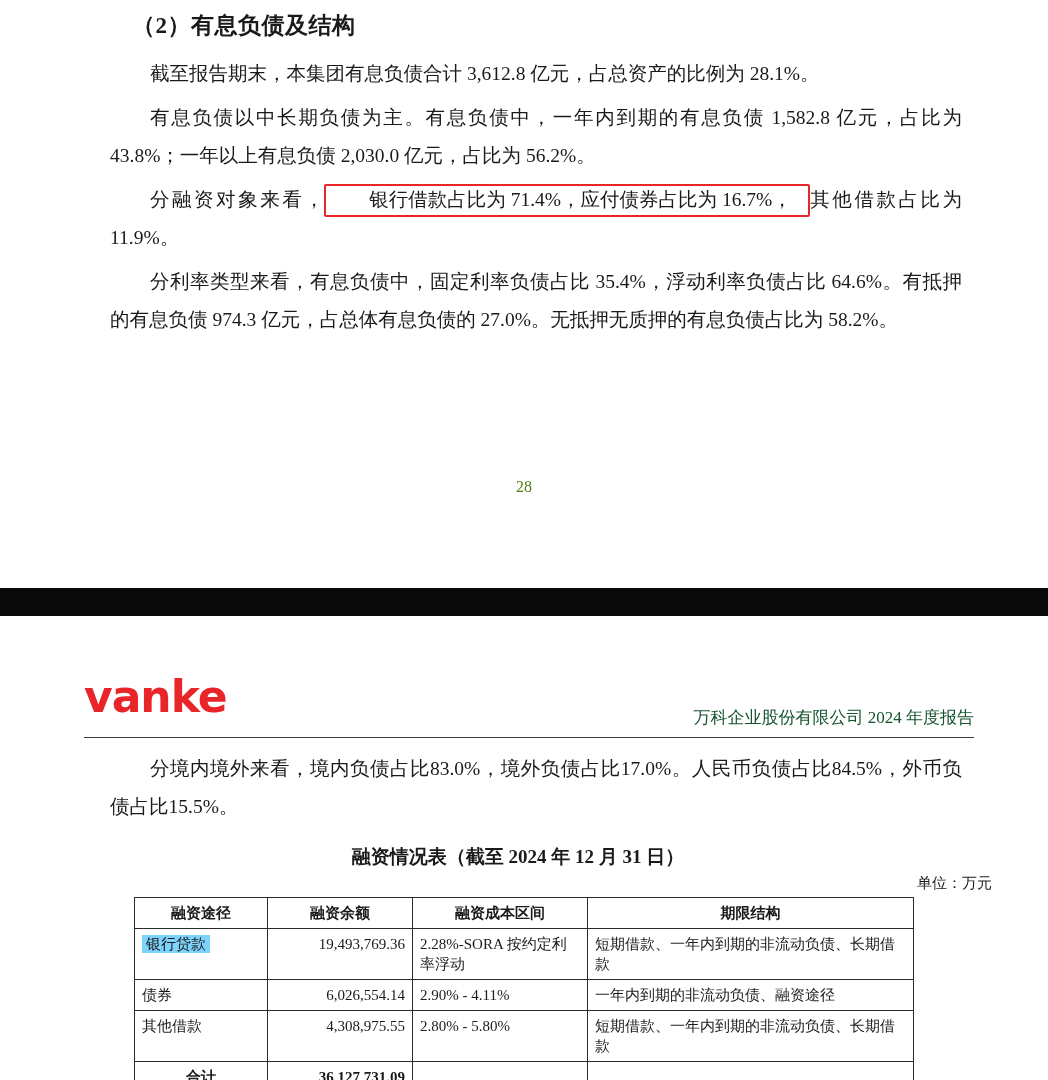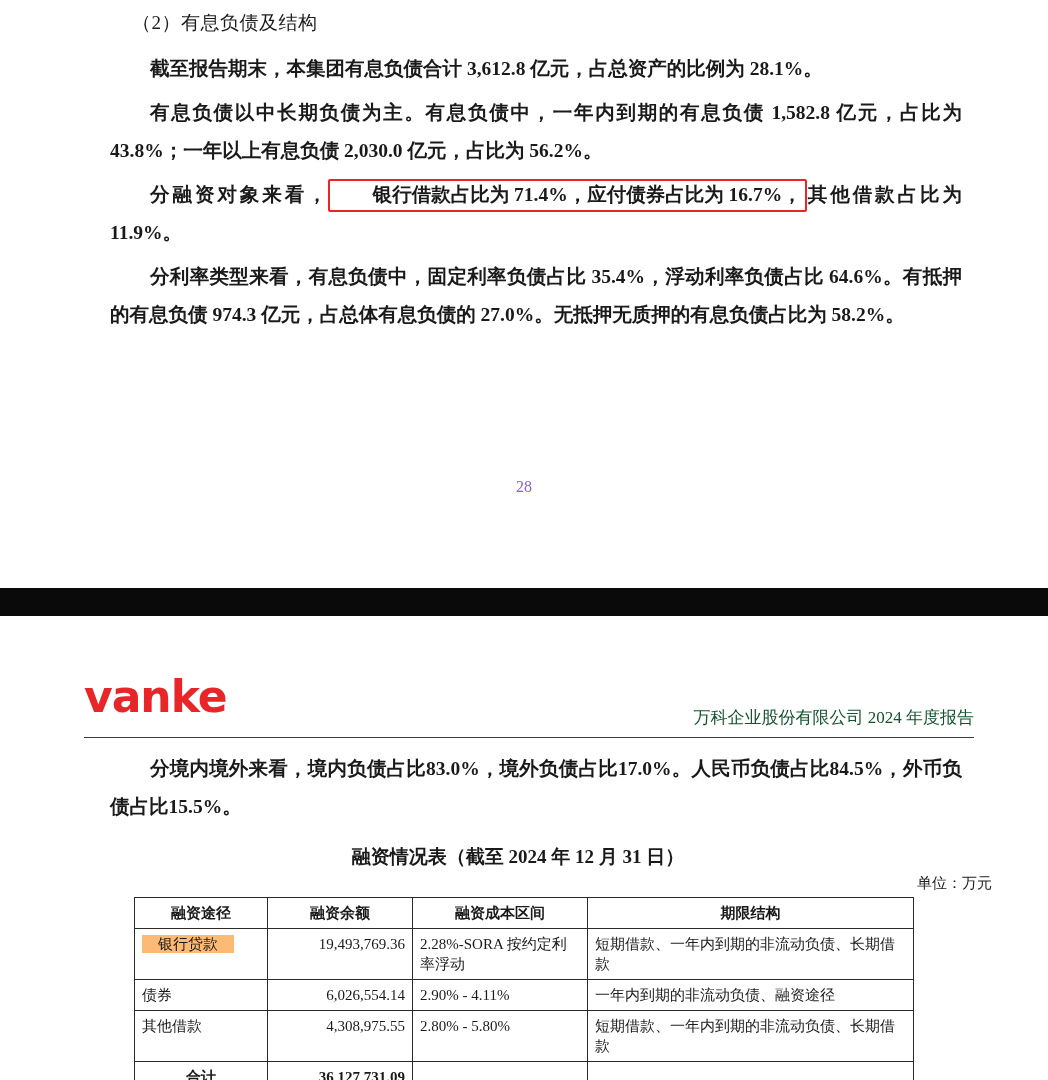--- a/index.html
+++ b/index.html
@@ -25,50 +25,49 @@
   
   #page-one {
     top: 0;
     height: 588px;
     padding: 0;
   }
   .content {
     margin: 0 74px 0 110px;
   }
   .heading {
-    font-size: 19px;
-    font-weight: normal;
+    font-size: 23px;
+    font-weight: bold;
     letter-spacing: 0.5px;
     margin: 10px 0 14px 22px;
   }
   p.para {
     font-size: 19.5px;
     line-height: 38px;
     text-align: justify;
     text-justify: inter-ideograph;
     margin: 0 12px 6px 0;
     text-indent: 40px;
-    font-weight: bold;
   }
   .hl-box {
     display: inline-block;
     border: 2px solid #e8262a;
     border-radius: 2px;
-    padding: 0 3px 1px 3px;
+    padding: 0 16px 1px 3px;
     margin: 0 -2px;
     line-height: 28px;
   }
   .pagenum {
     position: absolute;
     top: 478px;
     left: 0;
     width: 1048px;
     text-align: center;
     font-size: 16px;
-    color: #8b5cf6;
+    color: #4d7c0f;
   }
 
   
   #divider {
     position: absolute;
     top: 588px;
     left: 0;
     width: 1048px;
     height: 28px;
     background: #0a0a0a;
@@ -144,22 +143,22 @@
   table.fin th {
     text-align: center;
     font-weight: bold;
   }
   .c-route { width: 118px; }
   .c-amount { width: 130px; text-align: right; }
   .c-cost { width: 160px; }
   .c-term { }
   td.amount { text-align: right; }
   .sel {
-    background: #fdba74;
-    padding: 1px 16px;
+    background: #7dd3fc;
+    padding: 1px 4px;
   }
   tr.total td {
     font-weight: bold;
     text-align: center;
   }
   tr.total td.amount {
     text-align: right;
     font-weight: bold;
   }
 </style>

